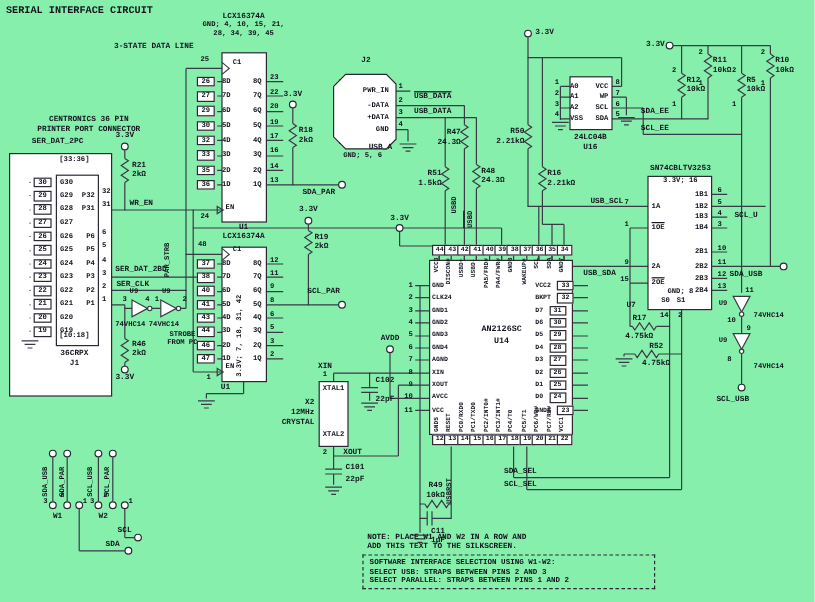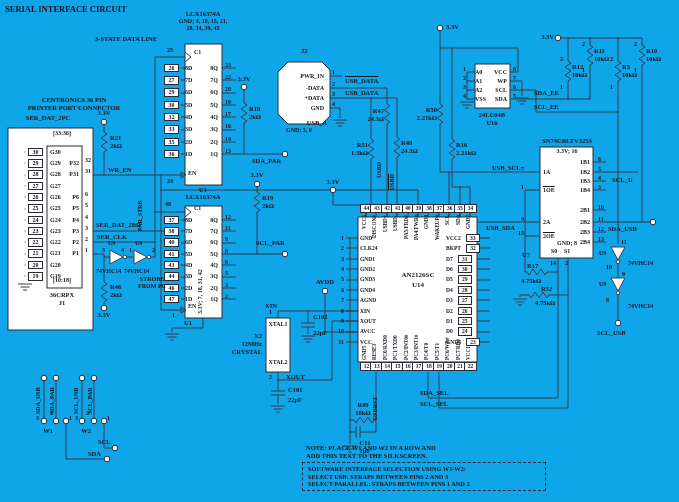--- a/index.html
+++ b/index.html
@@ -1,17 +1,17 @@
 <!DOCTYPE html>
 <html><head>
 <meta charset="utf-8">
 <style>
   html,body{margin:0;padding:0;background:#fff}
-  #stage{position:relative;width:679px;height:502px;background:#0ea5e9;overflow:hidden;
-         font-family:Liberation Serif, serif;color:#14141e}
+  #stage{position:relative;width:679px;height:502px;background:#86efac;overflow:hidden;
+         font-family:Liberation Mono, monospace;color:#14141e}
   svg{position:absolute;left:0;top:0}
   svg path,svg rect,svg polyline{stroke:#3a3a46;stroke-width:1;fill:none}
   svg .fw{fill:#fff}
   svg .dk{stroke:#2a2a34}
   .L{position:absolute;font-weight:bold;font-size:6.5px;line-height:7.5px;white-space:nowrap;color:#14141e}
   .c{text-align:center}.r{text-align:right}
   .s6{font-size:6px;line-height:6.5px}
   .t{font-size:8.5px}
   .v{writing-mode:vertical-rl;transform:rotate(180deg)}
   .ovl{text-decoration:overline}

